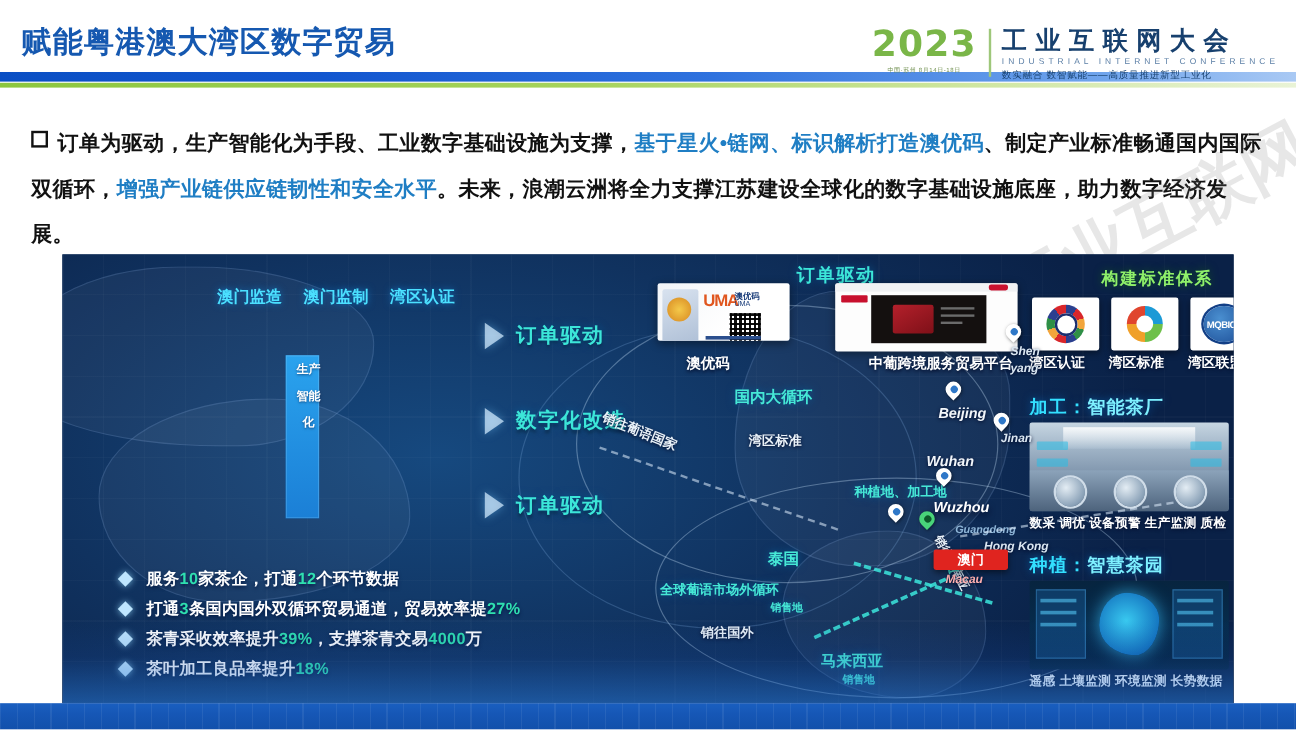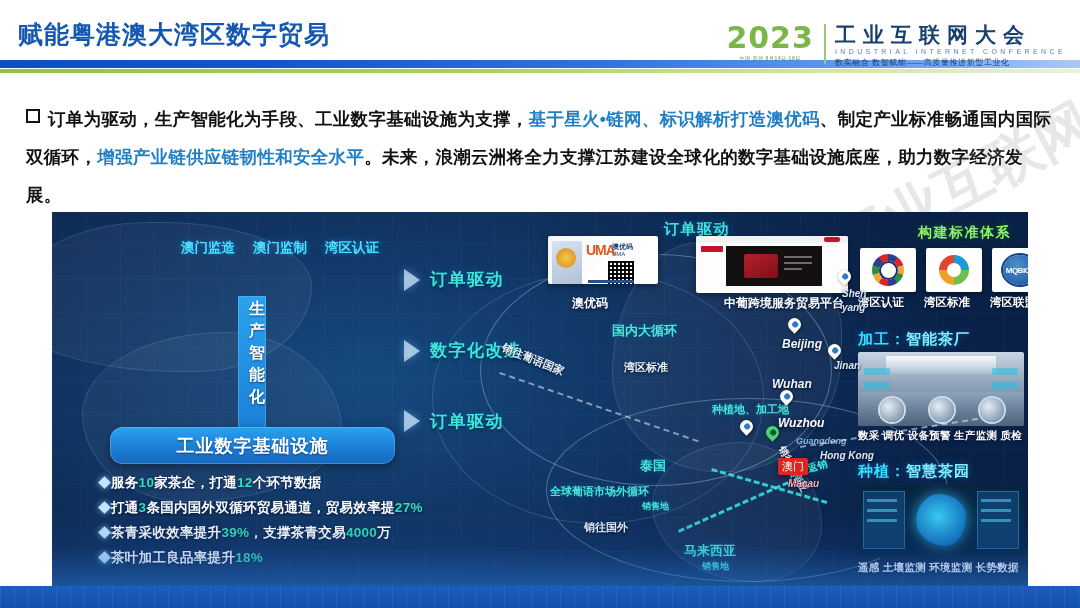--- a/index.html
+++ b/index.html
@@ -102,21 +102,21 @@
   }
   #pill-chain{left:58px;top:50px;width:285px;height:37px;font-size:18px;letter-spacing:1px;}
   #pill-infra{left:58px;top:215px;width:285px;height:37px;font-size:18px;letter-spacing:1px;}
   #pillar{
     position:absolute;left:186px;top:84px;width:28px;height:136px;
     background:linear-gradient(180deg,#2aa3ee,#1b7fd6);
     box-shadow:0 0 0 1px rgba(140,210,255,.3) inset;
   }
   #pillar-label{
     position:absolute;left:195px;top:86px;width:20px;
-    font-size:16px;font-weight:bold;color:#ffffff;line-height:22px;text-align:center;
+    font-size:10px;font-weight:bold;color:#ffffff;line-height:22px;text-align:center;
     text-shadow:0 1px 2px rgba(0,20,60,.6);
   }
 
   
   .arrow{
     position:absolute;width:0;height:0;
     border-top:11px solid transparent;border-bottom:11px solid transparent;
     border-left:16px solid rgba(210,235,255,.72);
     filter:drop-shadow(0 0 4px rgba(120,200,255,.6));
   }
@@ -129,21 +129,21 @@
     letter-spacing:1.5px;text-shadow:0 0 7px rgba(10,90,150,.95),0 2px 3px rgba(0,0,0,.5);
     white-space:nowrap;
   }
   #mid-1{left:378px;top:56px;}
   #mid-2{left:378px;top:127px;}
   #mid-3{left:378px;top:198px;}
 
   
   #bullets{position:absolute;left:48px;top:258px;width:420px;}
   #bullets .bullet-row{
-    display:flex;align-items:center;gap:2px;height:25px;
+    display:flex;align-items:center;gap:13px;height:25px;
     font-size:13.5px;font-weight:bold;color:#ffffff;letter-spacing:.3px;
     text-shadow:0 1px 3px rgba(0,20,60,.8);
   }
   #bullets .dia{
     width:9px;height:9px;background:#bfe6ff;transform:rotate(45deg);flex:0 0 auto;
     box-shadow:0 0 6px rgba(150,220,255,.8);
   }
   #bullets .num{color:#2fe0b0;}
 
   
@@ -259,22 +259,22 @@
   .cn-cyan{color:#46e8d6;font-size:13px;text-shadow:0 0 7px rgba(10,90,150,.95);}
   .cn-cyan-sm{color:#46e8d6;font-size:11px;text-shadow:0 0 7px rgba(10,90,150,.95);}
 
   .pin{position:absolute;width:13px;height:16px;}
   .pin i{position:absolute;left:0;top:0;width:13px;height:13px;border-radius:50% 50% 50% 0;
     transform:rotate(-45deg);background:#ffffff;box-shadow:0 1px 3px rgba(0,0,0,.5);}
   .pin i::after{content:"";position:absolute;left:3.5px;top:3.5px;width:6px;height:6px;border-radius:50%;background:#2f78c8;}
   .pin.green i{background:#49d47a;}
   .pin.green i::after{background:#0d5a2a;}
 
-  .marker-red{position:absolute;background:#e0241f;color:#fff;font-size:11px;font-weight:normal;
-    padding:1px 4px;border-radius:2px;box-shadow:0 2px 5px rgba(0,0,0,.5);white-space:nowrap;}
+  .marker-red{position:absolute;background:#e0241f;color:#fff;font-size:11px;font-weight:bold;
+    padding:1px 20px;border-radius:2px;box-shadow:0 2px 5px rgba(0,0,0,.5);white-space:nowrap;}
 
   .dashline{position:absolute;border-top:2px dashed rgba(225,240,255,.55);transform-origin:0 0;}
   .dashline.cyan{border-top-color:rgba(60,230,220,.85);border-top-width:3px;}
   .ellipse-line{position:absolute;border:1px solid rgba(200,225,250,.35);border-radius:50%;}
 
   
   #bottom-band{
     position:absolute;left:0;bottom:0;width:1080px;height:22px;
     background:linear-gradient(180deg,#1a5fc0 0%,#1657b6 40%,#1250ab 100%);
   }
@@ -324,21 +324,20 @@
   <div class="ellipse-line" style="left:428px;top:42px;width:350px;height:230px;"></div>
 
   <div id="macau-tags">
     <span>澳门监造</span>
     <span>澳门监制</span>
     <span>湾区认证</span>
   </div>
 
   <div id="pillar"></div>
   <div id="pillar-label">生产智能化</div>
-  <div class="pill" id="pill-infra">工业数字基础设施</div>
 
   <div class="arrow" id="arrow-1"></div>
   <div class="arrow" id="arrow-2"></div>
   <div class="arrow" id="arrow-3"></div>
 
   <div class="mid-label" id="mid-1">订单驱动</div>
   <div class="mid-label" id="mid-2">数字化改造</div>
   <div class="mid-label" id="mid-3">订单驱动</div>
 
   <div id="bullets">

